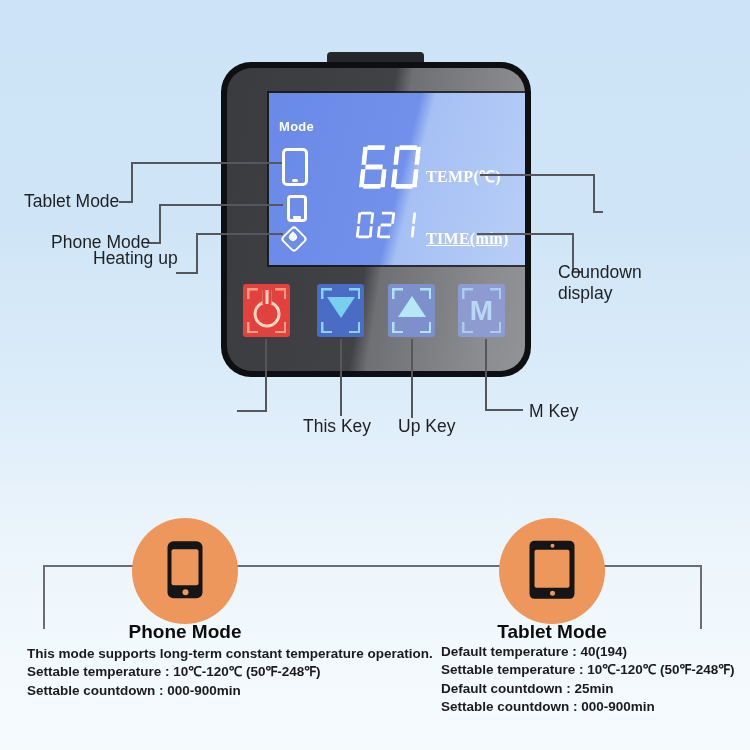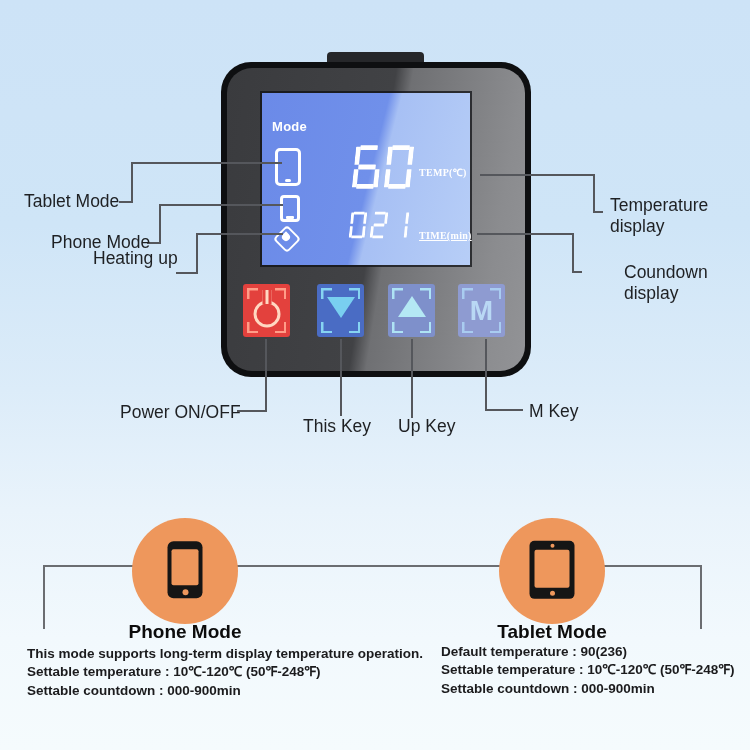--- a/index.html
+++ b/index.html
@@ -15,39 +15,39 @@
   .bracket-line{position:absolute;background:#6b6d71;z-index:1;}
   .bracket-line.h{height:2px;}
   .bracket-line.v{width:2px;}
   
   .callout{position:absolute;color:#1e2023;font-size:17.5px;line-height:21px;z-index:6;}
   
   #device-tab{position:absolute;left:327px;top:52px;width:97px;height:13px;background:#26272a;border-radius:4px 4px 0 0;z-index:2;}
   #device-body{position:absolute;left:221px;top:62px;width:310px;height:315px;background:#0e0f11;border-radius:30px;z-index:2;}
   #device-face{position:absolute;inset:6px;border-radius:25px;
     background:linear-gradient(99deg,#3a3b3e 0%,#414245 49%,#6f7073 54%,#8b8c8f 86%,#929396 100%);}
-  #lcd{position:absolute;left:262px;top:93px;width:208px;height:172px;z-index:3;
+  #lcd{position:absolute;left:269px;top:93px;width:256px;height:172px;z-index:3;
     background:linear-gradient(104deg,#6b8ae8 0%,#7090ea 51%,#a7c0f4 56%,#b7cef7 100%);
     box-shadow:0 0 0 2px rgba(16,17,21,.75);}
   #lcd-mode{position:absolute;left:10px;top:26px;color:#fff;font-weight:bold;font-size:13px;letter-spacing:.3px;}
   .lcd-icon{position:absolute;border:3px solid #fff;}
   #icon-tablet{left:13px;top:55px;width:20px;height:32px;border-radius:5px;}
   #icon-tablet::after{content:"";position:absolute;left:50%;bottom:1px;transform:translateX(-50%);width:6px;height:3px;background:#fff;border-radius:2px;}
   #icon-phone{left:18px;top:102px;width:14px;height:21px;border-radius:4px;}
   #icon-phone::after{content:"";position:absolute;left:50%;bottom:0px;transform:translateX(-50%);width:8px;height:3px;background:#fff;border-radius:1px;}
   #icon-heat{left:12px;top:133px;width:23px;height:23px;border:none;}
   #icon-heat .diamond{position:absolute;left:3px;top:3px;width:16px;height:16px;border:2.5px solid #fff;border-radius:4px;transform:rotate(45deg);}
   #icon-heat .drop{position:absolute;left:8px;top:7px;width:8px;height:8px;background:#fff;border-radius:0 50% 50% 50%;transform:rotate(45deg);}
   .seg{position:absolute;display:flex;gap:6px;transform:skewX(-6deg);}
   .seg svg{width:26px;height:46px;display:block;}
   .seg.small{gap:5px;}
   .seg.small svg{width:16px;height:30px;}
   #temp-digits{left:92px;top:51px;}
   #time-digits{left:88px;top:117px;}
-  .lcd-unit{position:absolute;color:#fff;font-family:"Liberation Serif",serif;font-weight:bold;font-size:10px;letter-spacing:.3px;}
+  .lcd-unit{position:absolute;color:#fff;font-family:"Liberation Serif",serif;font-weight:bold;font-size:16px;letter-spacing:.3px;}
   #temp-unit{left:157px;top:72px;}
   #time-unit{left:157px;top:137px;text-decoration:underline;}
   
   .key{position:absolute;top:284px;width:47px;height:53px;border-radius:3px;z-index:4;display:flex;align-items:center;justify-content:center;}
   .key::before{content:"";position:absolute;inset:4px;background-repeat:no-repeat;
     background-image:
       linear-gradient(var(--bk),var(--bk)),linear-gradient(var(--bk),var(--bk)),
       linear-gradient(var(--bk),var(--bk)),linear-gradient(var(--bk),var(--bk)),
       linear-gradient(var(--bk),var(--bk)),linear-gradient(var(--bk),var(--bk)),
       linear-gradient(var(--bk),var(--bk)),linear-gradient(var(--bk),var(--bk));
@@ -176,23 +176,21 @@
   <div class="line v" style="left:265px;top:339px;height:73px;"></div>
   <div class="line h" style="left:237px;top:410px;width:30px;"></div>
   <div class="line v" style="left:340px;top:339px;height:77px;"></div>
   <div class="line v" style="left:411px;top:339px;height:79px;"></div>
   <div class="line v" style="left:485px;top:339px;height:72px;"></div>
   <div class="line h" style="left:485px;top:409px;width:38px;"></div>
 
   <div class="callout" style="left:24px;top:191px;">Tablet Mode</div>
   <div class="callout" style="left:51px;top:232px;">Phone Mode</div>
   <div class="callout" style="left:93px;top:248px;">Heating up</div>
-  <div class="callout" style="left:610px;top:195px;width:120px;">Temperature display</div>
-  <div class="callout" style="left:624px;top:262px;width:105px;">Coundown display</div>
-  <div class="callout" style="left:120px;top:402px;">Power ON/OFF</div>
+  <div class="callout" style="left:558px;top:262px;width:105px;">Coundown display</div>
   <div class="callout" style="left:303px;top:416px;">This Key</div>
   <div class="callout" style="left:398px;top:416px;">Up Key</div>
   <div class="callout" style="left:529px;top:401px;">M Key</div>
 
   <div class="bracket-line h" style="left:43px;top:565px;width:659px;"></div>
   <div class="bracket-line v" style="left:43px;top:565px;height:64px;"></div>
   <div class="bracket-line v" style="left:700px;top:565px;height:64px;"></div>
 
   <div id="phone-circle" class="mode-circle">
     <div id="phone-dev" class="dev-icon">
@@ -205,23 +203,24 @@
       <div class="screen"></div>
       <div class="cam"></div>
       <div class="home"></div>
     </div>
   </div>
 
   <div id="phone-title" class="mode-title">Phone Mode</div>
   <div id="tablet-title" class="mode-title">Tablet Mode</div>
 
   <div id="phone-desc" class="mode-desc">
-    <div>This mode supports long-term display temperature operation.</div>
+    <div>This mode supports long-term constant temperature operation.</div>
     <div>Settable temperature : 10℃-120℃ (50℉-248℉)</div>
     <div>Settable countdown : 000-900min</div>
   </div>
   <div id="tablet-desc" class="mode-desc">
-    <div>Default temperature : 90(236)</div>
+    <div>Default temperature : 40(194)</div>
     <div>Settable temperature : 10℃-120℃ (50℉-248℉)</div>
+    <div>Default countdown : 25min</div>
     <div>Settable countdown : 000-900min</div>
   </div>
 
 </div>
 
 </body></html>

